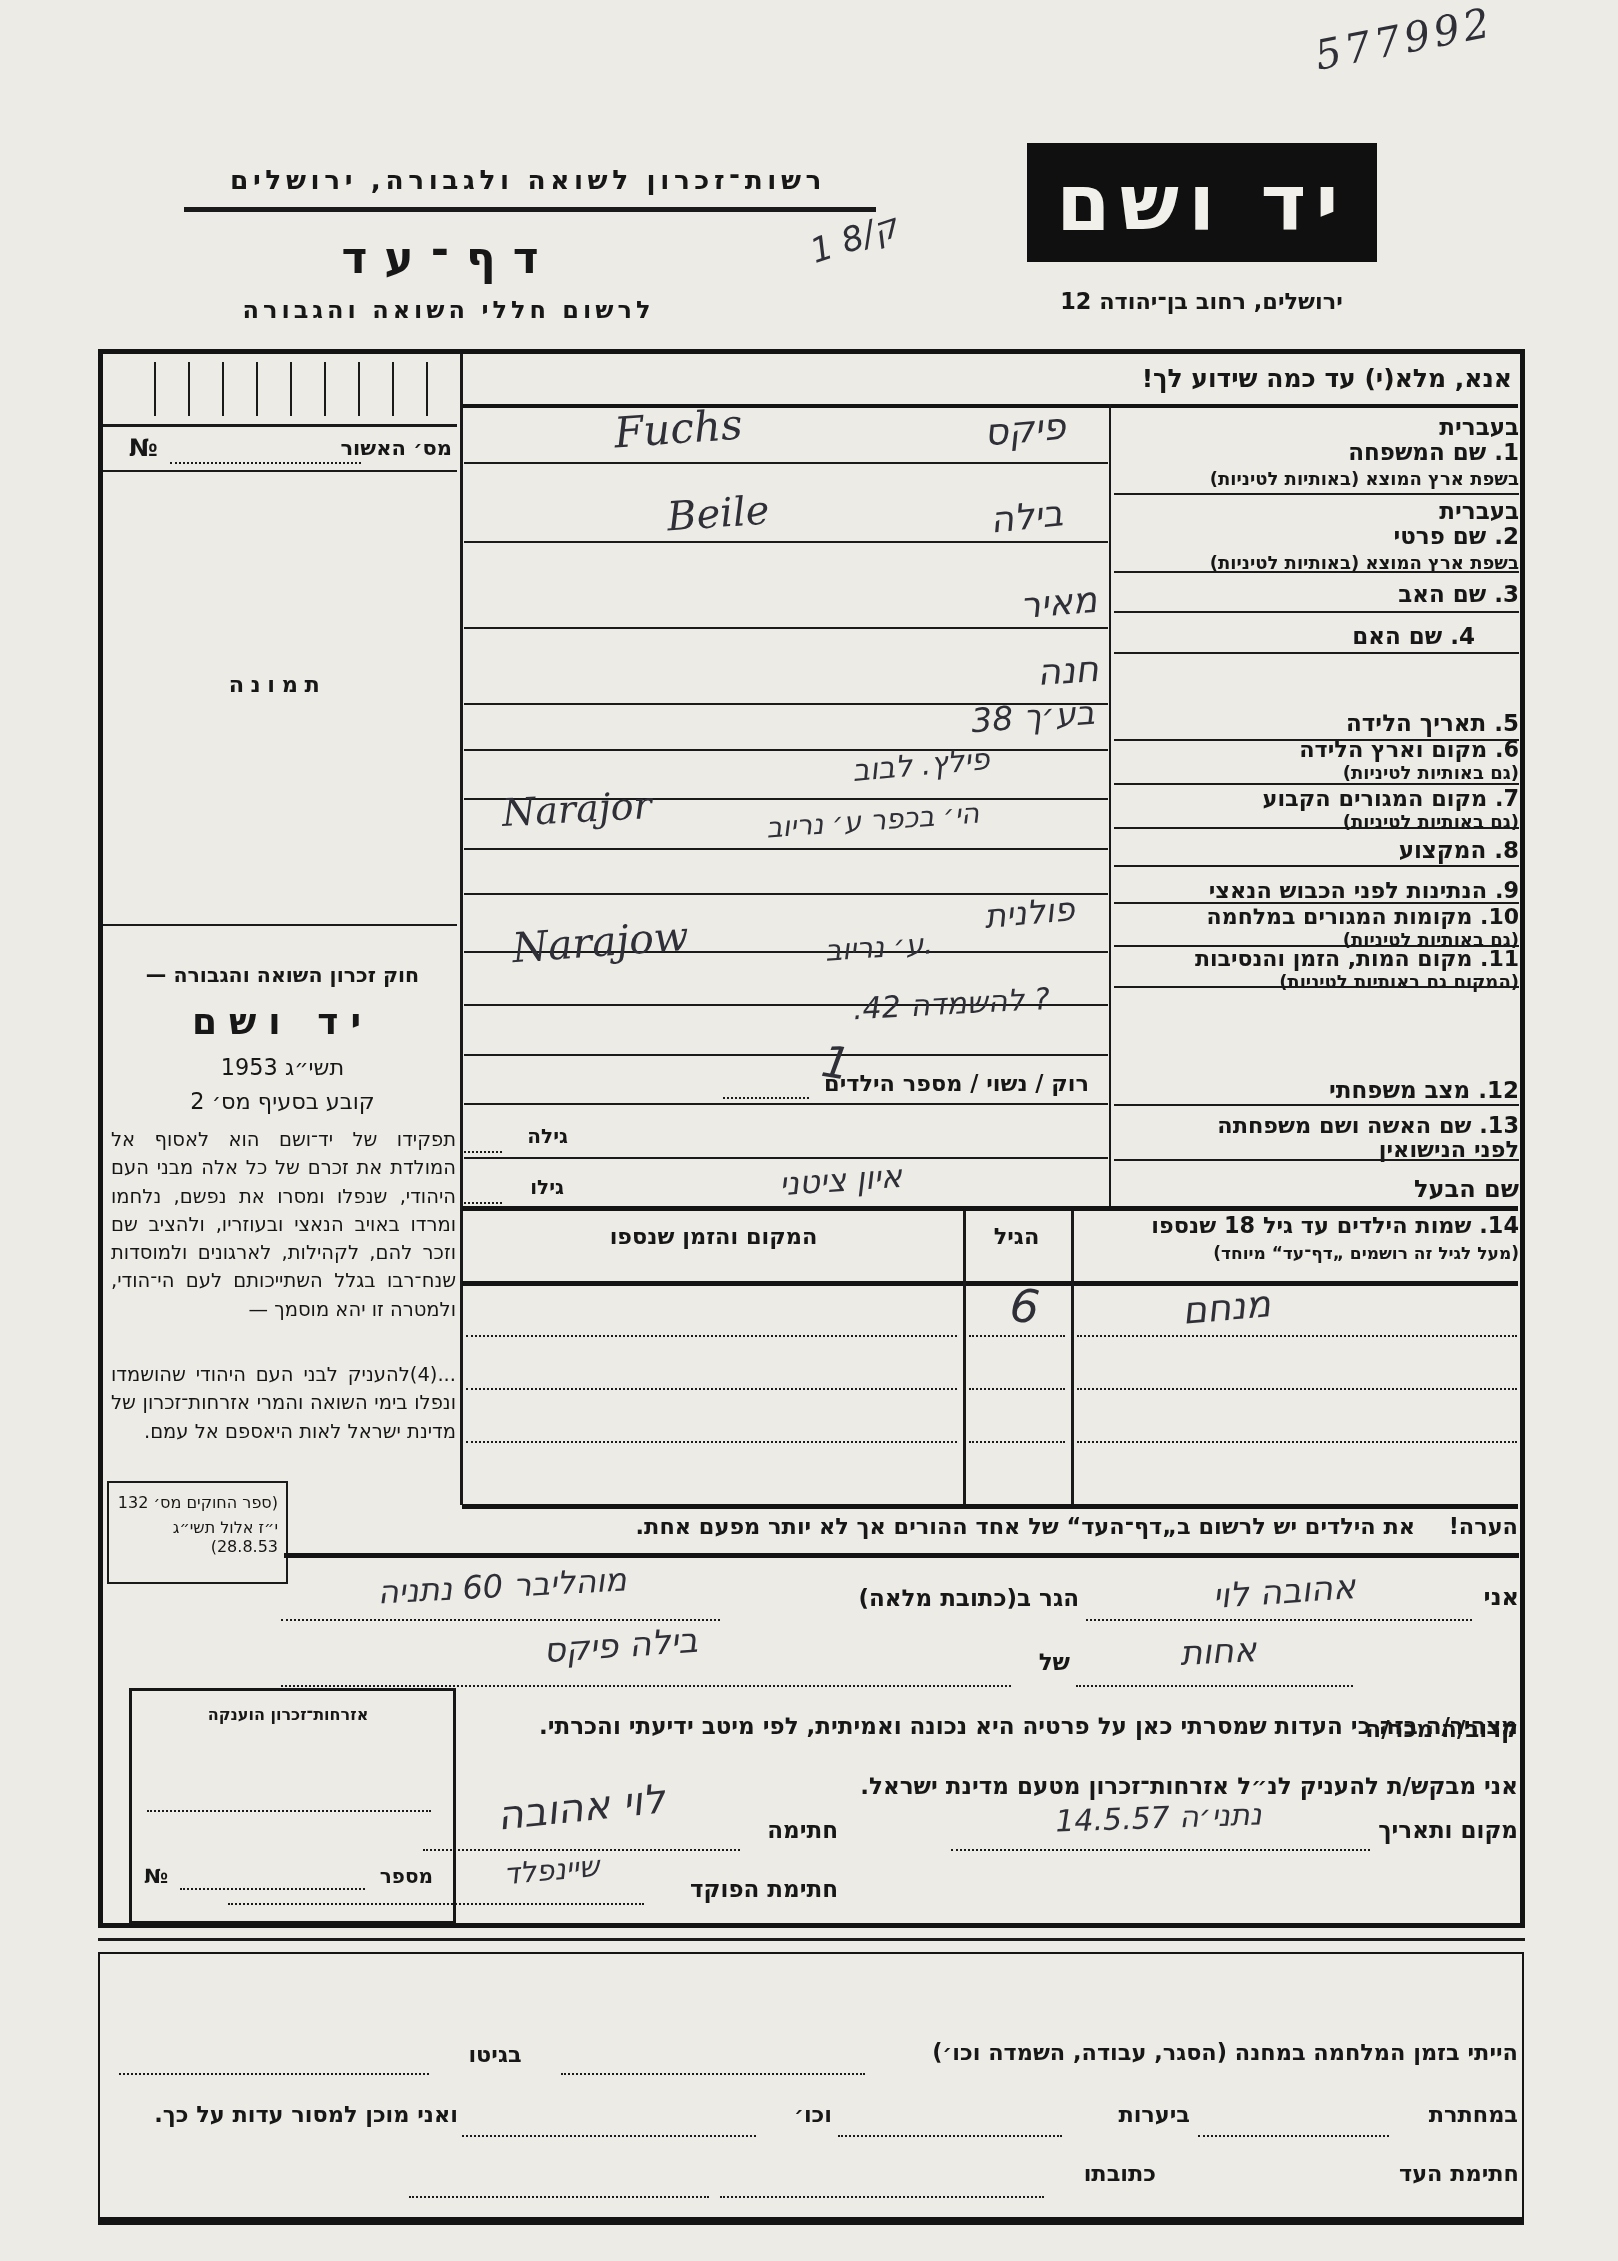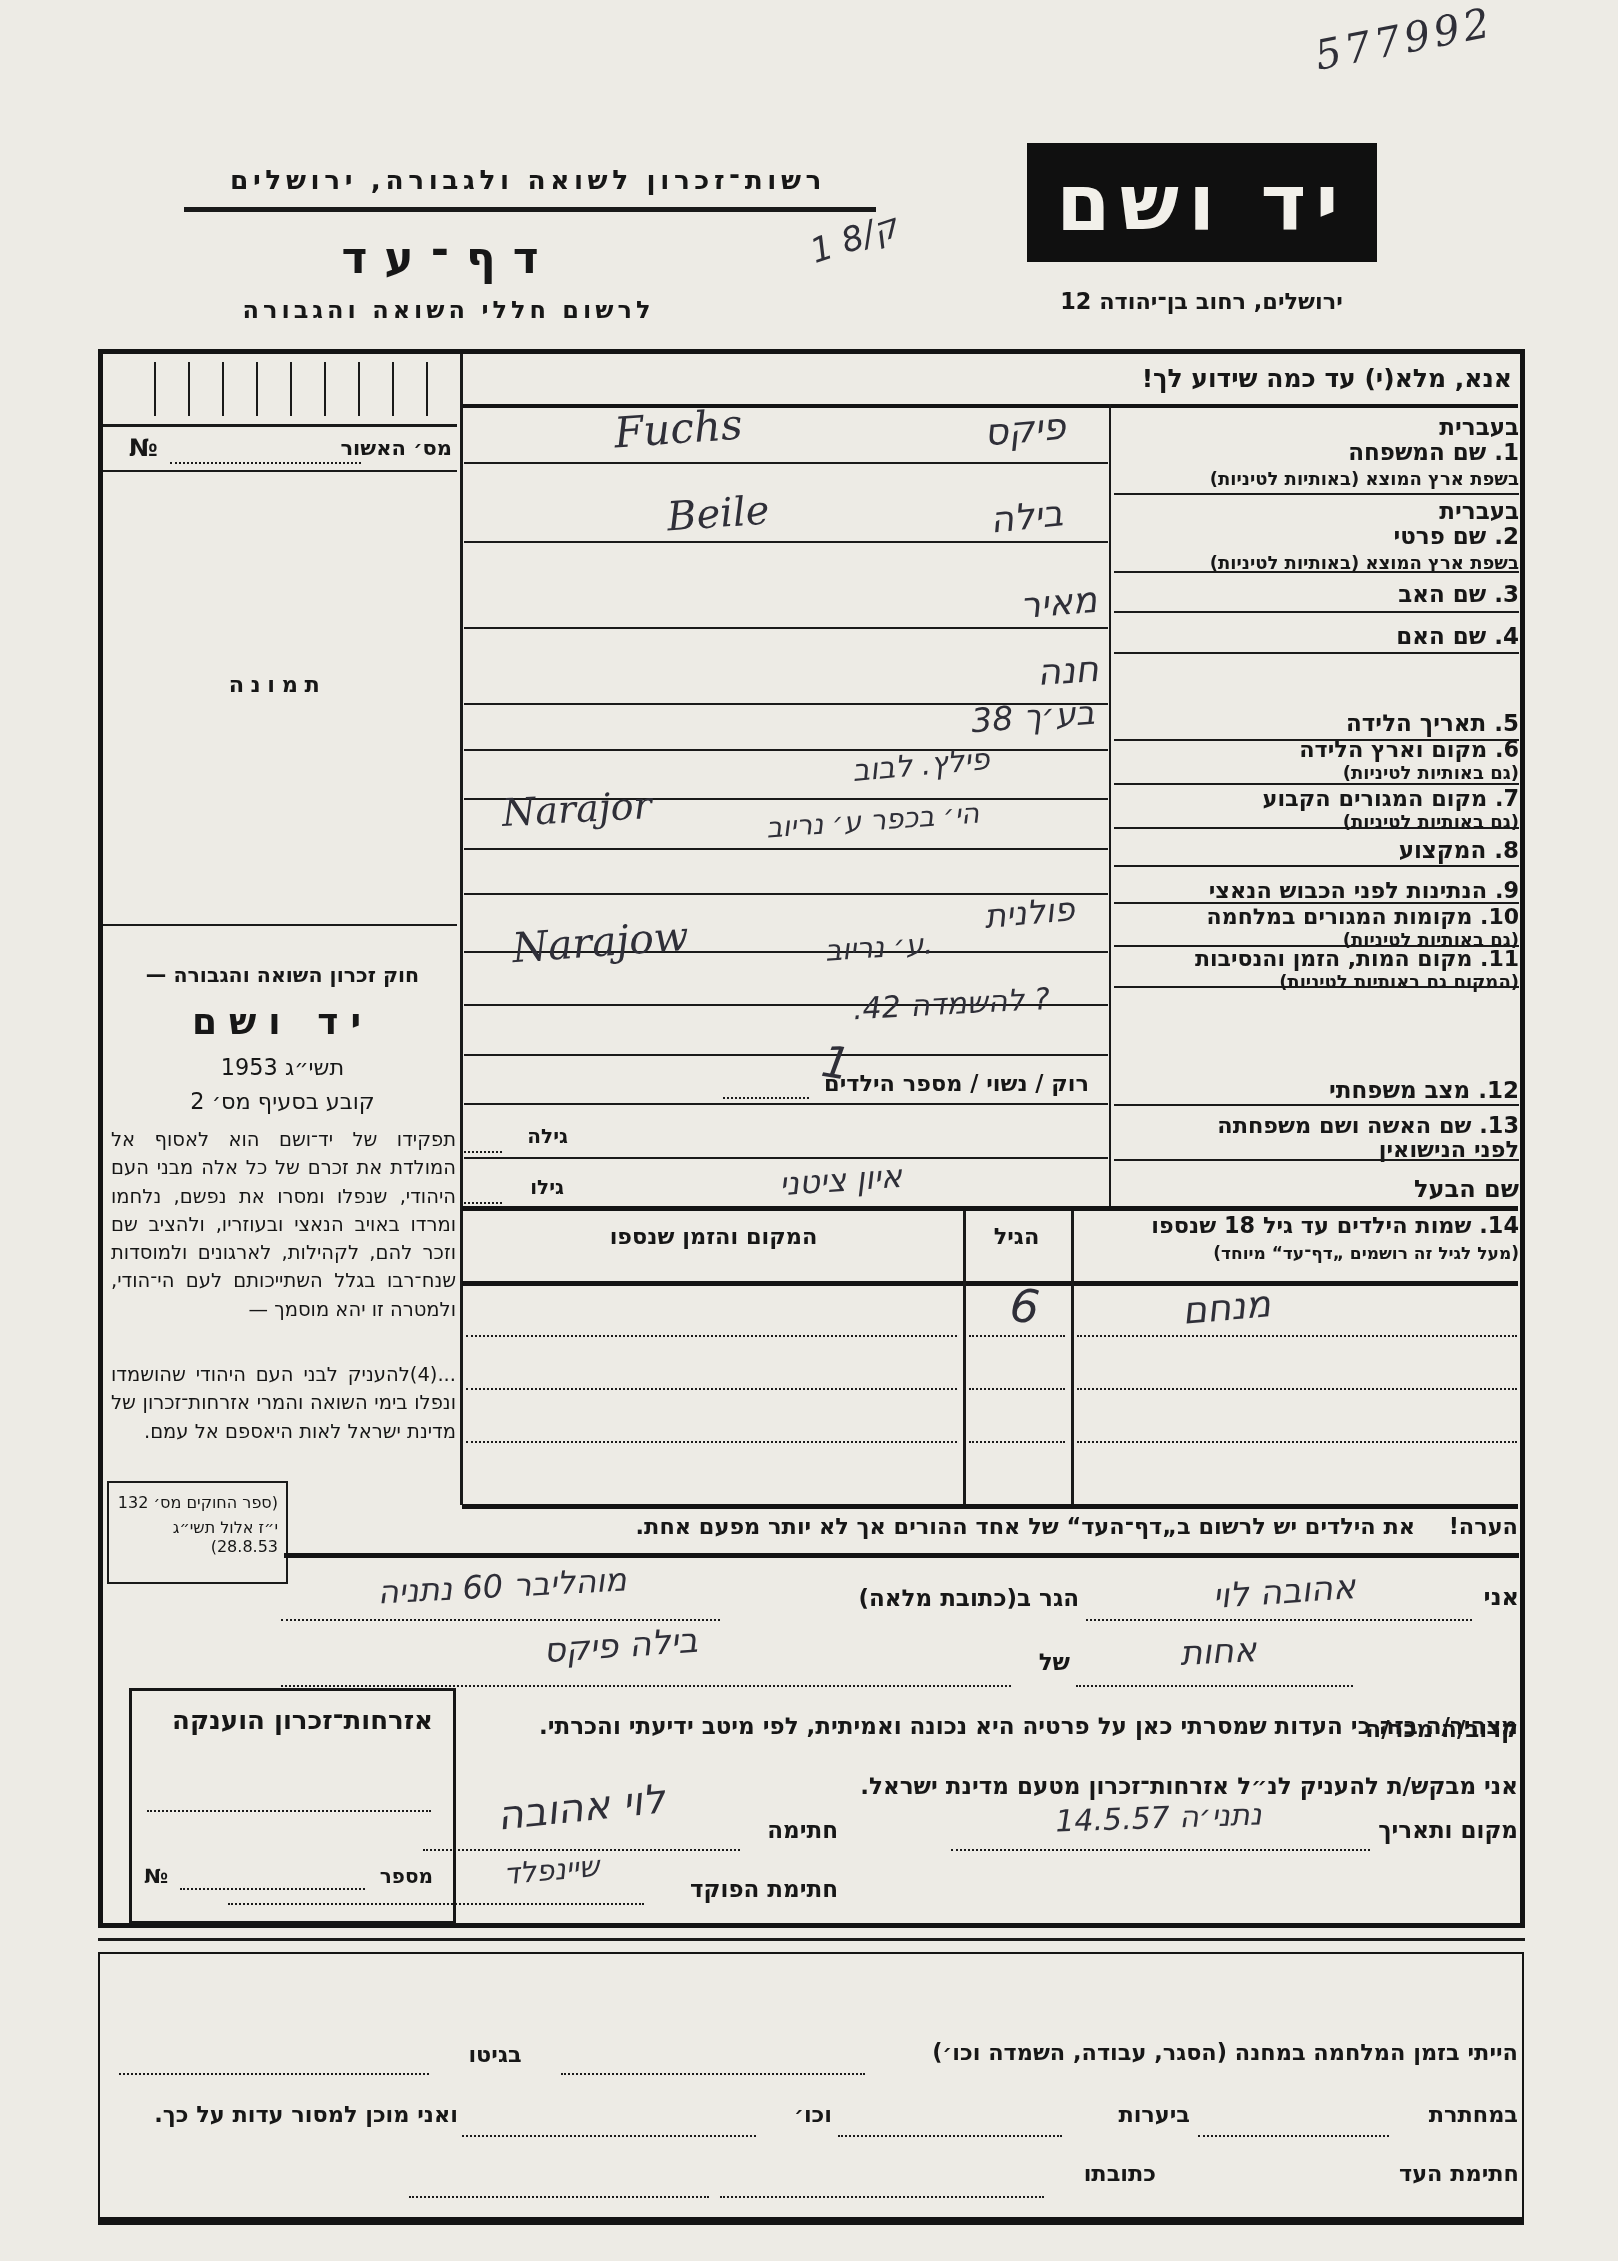--- a/index.html
+++ b/index.html
@@ -78,21 +78,21 @@
   <div class="abs rtl lbl" style="left:1116px;top:499px;width:403px;font-size:23px;line-height:1.08;">
     <span>בעברית</span><br>
     <span>2. שם פרטי</span><br>
     <span class="sm" style="font-size:18px;">בשפת ארץ המוצא (באותיות לטיניות)</span>
   </div>
   <div class="abs hl" style="left:1114px;top:571px;width:405px;height:2px;"></div>
 
   <div class="abs rtl lbl" style="left:1116px;top:581px;width:403px;font-size:23px;">3. שם האב</div>
   <div class="abs hl" style="left:1114px;top:611px;width:405px;height:2px;"></div>
 
-  <div class="abs rtl lbl" style="left:1116px;top:623px;width:403px;font-size:23px;">4. שם האם</div>
+  <div class="abs rtl lbl" style="left:1072px;top:623px;width:403px;font-size:23px;">4. שם האם</div>
   <div class="abs hl" style="left:1114px;top:652px;width:405px;height:2px;"></div>
 
   <div class="abs rtl lbl" style="left:1116px;top:710px;width:403px;font-size:23px;">5. תאריך הלידה</div>
   <div class="abs hl" style="left:1114px;top:739px;width:405px;height:2px;"></div>
 
   <div class="abs rtl lbl" style="left:1116px;top:738px;width:403px;font-size:22.4px;line-height:1.0;">
     <span>6. מקום וארץ הלידה</span><br>
     <span class="sm" style="font-size:18px;">(גם באותיות לטיניות)</span>
   </div>
   <div class="abs hl" style="left:1114px;top:783px;width:405px;height:2px;"></div>
@@ -225,21 +225,21 @@
   <div class="abs hw ctr" style="left:957px;top:1800px;width:403px;font-size:30px;transform:rotate(-2deg);">נתני׳ה 14.5.57</div>
   <div class="abs lbl rtl" style="left:739px;top:1817px;width:99px;font-size:23px;">חתימה</div>
   <div class="abs dot" style="left:423px;top:1849px;width:317px;"></div>
   <div class="abs hw ctr" style="left:429px;top:1784px;width:304px;font-size:40px;transform:rotate(-6deg);">לוי אהובה</div>
 
   <div class="abs lbl rtl" style="left:647px;top:1876px;width:191px;font-size:23px;">חתימת הפוקד</div>
   <div class="abs dot" style="left:228px;top:1903px;width:416px;"></div>
   <div class="abs hw ctr" style="left:456px;top:1853px;width:191px;font-size:29px;transform:rotate(-5deg);">שיינפלד</div>
 
   <div class="abs box" style="left:129px;top:1688px;width:321px;height:230px;"></div>
-  <div class="abs lbl rtl" style="left:143px;top:1705px;width:290px;font-size:26px;">אזרחות־זכרון הוענקה</div>
+  <div class="abs lbl rtl" style="left:143px;top:1705px;width:290px;font-size:16px;text-align:center;">אזרחות־זכרון הוענקה</div>
   <div class="abs dot" style="left:147px;top:1810px;width:284px;"></div>
   <div class="abs lbl rtl" style="left:370px;top:1864px;width:63px;font-size:20px;">מספר</div>
   <div class="abs lbl" style="left:144px;top:1864px;font-size:20px;">№</div>
   <div class="abs dot" style="left:180px;top:1888px;width:185px;"></div>
 
   <div class="abs hl" style="left:98px;top:1938px;width:1427px;height:2.6px;"></div>
 
   <div id="lowbox" class="abs" style="left:98px;top:1952px;width:1422px;height:263px;"></div>
 
   <div class="abs lbl rtl" style="left:871px;top:2039px;width:647px;font-size:22.4px;">הייתי בזמן המלחמה במחנה (הסגר, עבודה, השמדה וכו׳)</div>

